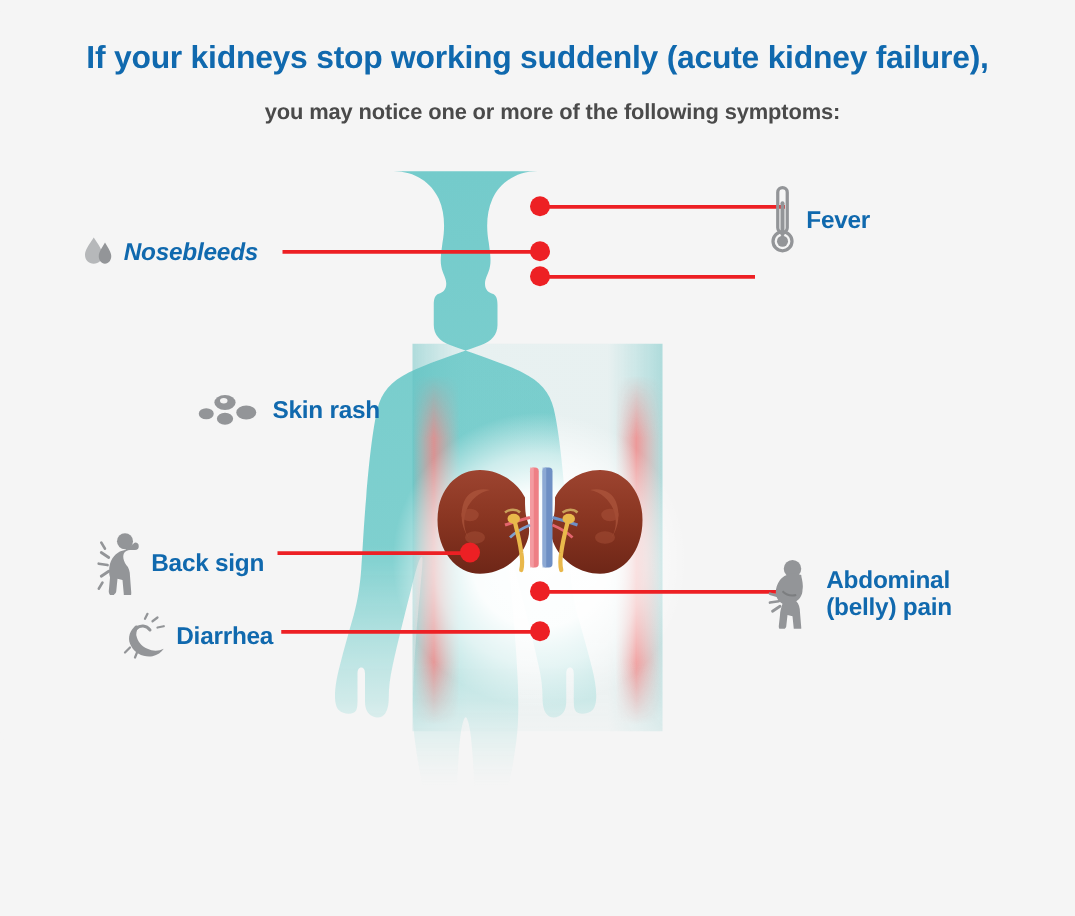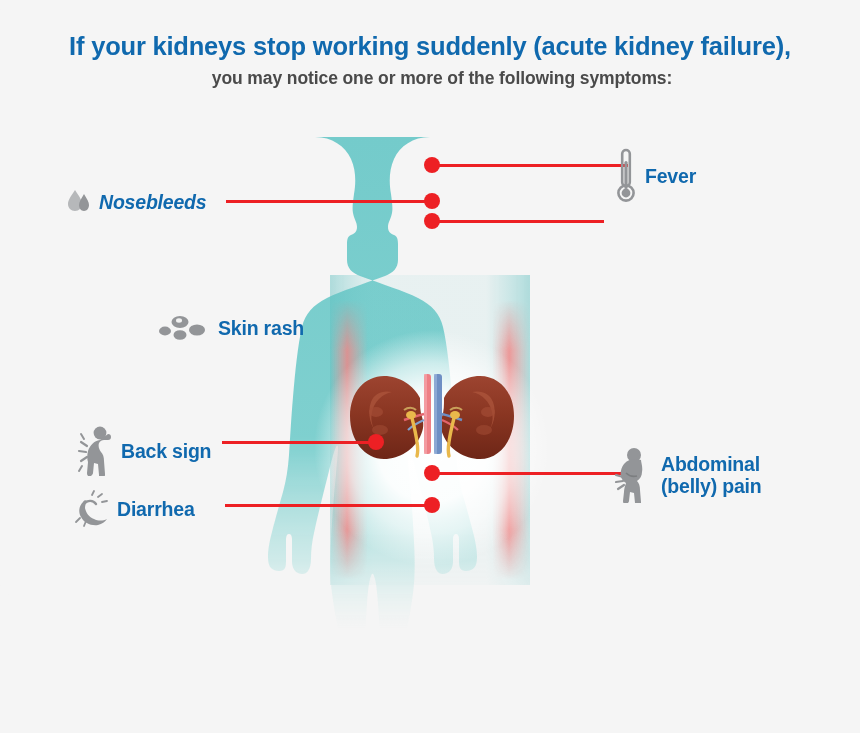--- a/index.html
+++ b/index.html
@@ -16,21 +16,21 @@
     border-radius:10px;
   }
 
   
   .header { position:absolute; top:32px; left:0; width:860px; text-align:center; }
   .title {
     font-size:25.5px; font-weight:bold; letter-spacing:-0.2px;
     color:#1069AE; line-height:1.15; white-space:nowrap;
   }
   .subtitle {
-    margin-top:7px;
+    margin-top:18px;
     font-size:17.5px; font-weight:bold; letter-spacing:-0.1px;
     color:#4a4a4a; line-height:1.2;padding-left:24px;
   }
 
   
   .footer {
     position:absolute; left:30px; top:634px; width:800px;
     text-align:center; font-size:14.6px; color:#58595b;
     line-height:1.62; letter-spacing:-0.15px;
   }
@@ -329,21 +329,21 @@
                  l4 1 l1 11 c0 3 2 4 4 3 c2 -1 2 -2 2 -4 l-1 -13
                  c0 -4 -1 -7 -3 -9 c-2 -3 -3 -6 -2 -9 c1 -2 3 -3 5 -3
                  l4 0 c2 0 3 -1 3 -3 c0 -2 -1 -3 -3 -3 z" fill="#939598"></path>
         <path d="M11 20 l-6 -4 M10 26 l-7 -1 M11 31 l-6 4" stroke="#939598" stroke-width="2.2" stroke-linecap="round"></path>
         <path d="M8 13 l-3 -5 M6 40 l-3 5" stroke="#939598" stroke-width="2" stroke-linecap="round"></path>
       </svg>
     </span>
     <span class="txt">Back sign</span>
   </div>
 
-  <div class="label" style="left:72px; top:490px;">
+  <div class="label" style="left:96px; top:490px;">
     <span class="icon">
       <svg width="38" height="38" viewBox="0 0 38 38">
         <path d="M11 12 c-4 4 -5 10 -2 15 c3 6 10 9 17 8 c4 -1 7 -3 9 -6
                  c-4 2 -9 2 -13 0 c-5 -2 -8 -6 -9 -11 c0 -3 1 -5 2 -7
                  c-1 -1 -3 -1 -4 1 z" fill="#939598"></path>
         <path d="M13 13 c3 -3 8 -3 11 1" stroke="#939598" stroke-width="2.4" fill="none" stroke-linecap="round"></path>
         <path d="M20 5 l2 -4 M26 7 l4 -3 M30 12 l5 -1" stroke="#939598" stroke-width="1.8" stroke-linecap="round"></path>
         <path d="M8 28 l-4 4 M14 31 l-2 5" stroke="#939598" stroke-width="1.8" stroke-linecap="round"></path>
       </svg>
     </span>

